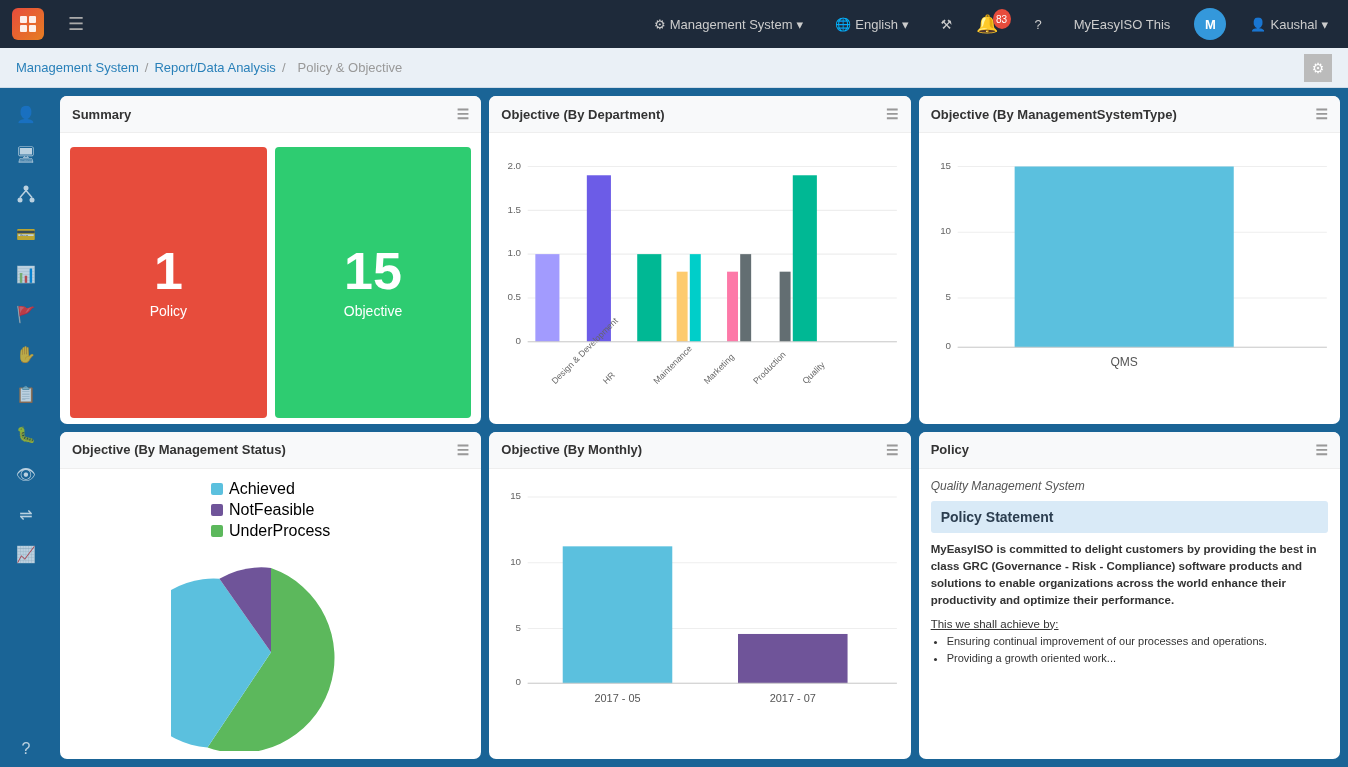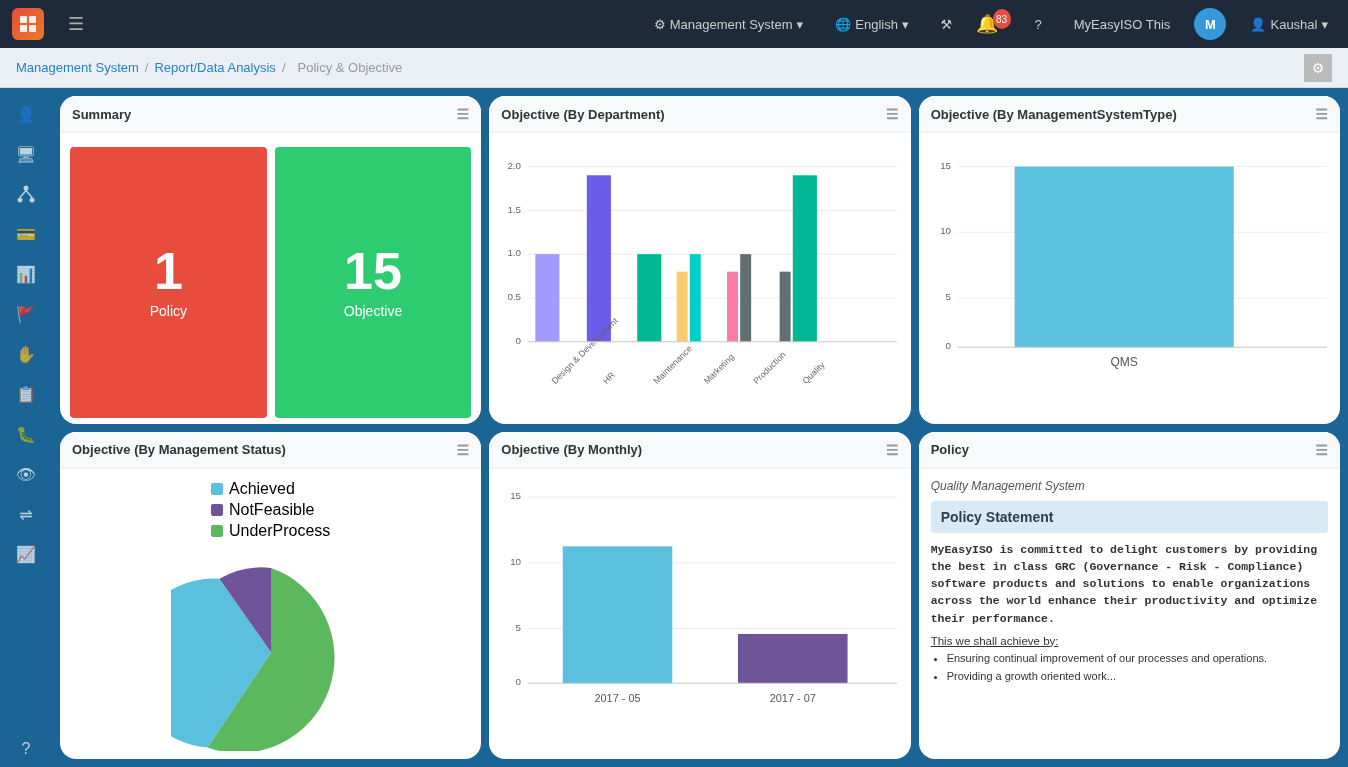--- a/index.html
+++ b/index.html
@@ -93,21 +93,21 @@
       display: grid;
       grid-template-columns: 1fr 1fr 1fr;
       grid-template-rows: 1fr 1fr;
       gap: 8px;
       overflow: hidden;
     }
 
     
     .card {
       background: white;
-      border-radius: 16px;
+      border-radius: 7px;
       display: flex;
       flex-direction: column;
       overflow: hidden;
     }
     .card-header {
       padding: 10px 12px;
       font-size: 13px;
       font-weight: bold;
       color: #333;
       display: flex;
@@ -143,21 +143,21 @@
     .policy-statement-box {
       background: #d9eaf7;
       padding: 8px 10px;
       border-radius: 3px;
       font-size: 14px;
       font-weight: bold;
       color: #2c3e50;
       margin-bottom: 8px;
     }
     .policy-text { font-size: 11.5px; color: #333; line-height: 1.5; }
-    .policy-text strong { font-weight: bold; font-family: Liberation Mono, monospace; }
+    .policy-text strong { font-weight: bold; }
     .policy-list { font-size: 11px; color: #333; line-height: 1.6; padding-left: 16px; }
   </style>
 </head>
 <body>
 
 <div class="top-nav">
   <div class="top-nav-logo">
     <svg width="20" height="20" viewBox="0 0 20 20">
       <rect x="2" y="2" width="7" height="7" rx="1" fill="#fff" opacity="0.9"></rect>
       <rect x="11" y="2" width="7" height="7" rx="1" fill="#fff" opacity="0.9"></rect>

